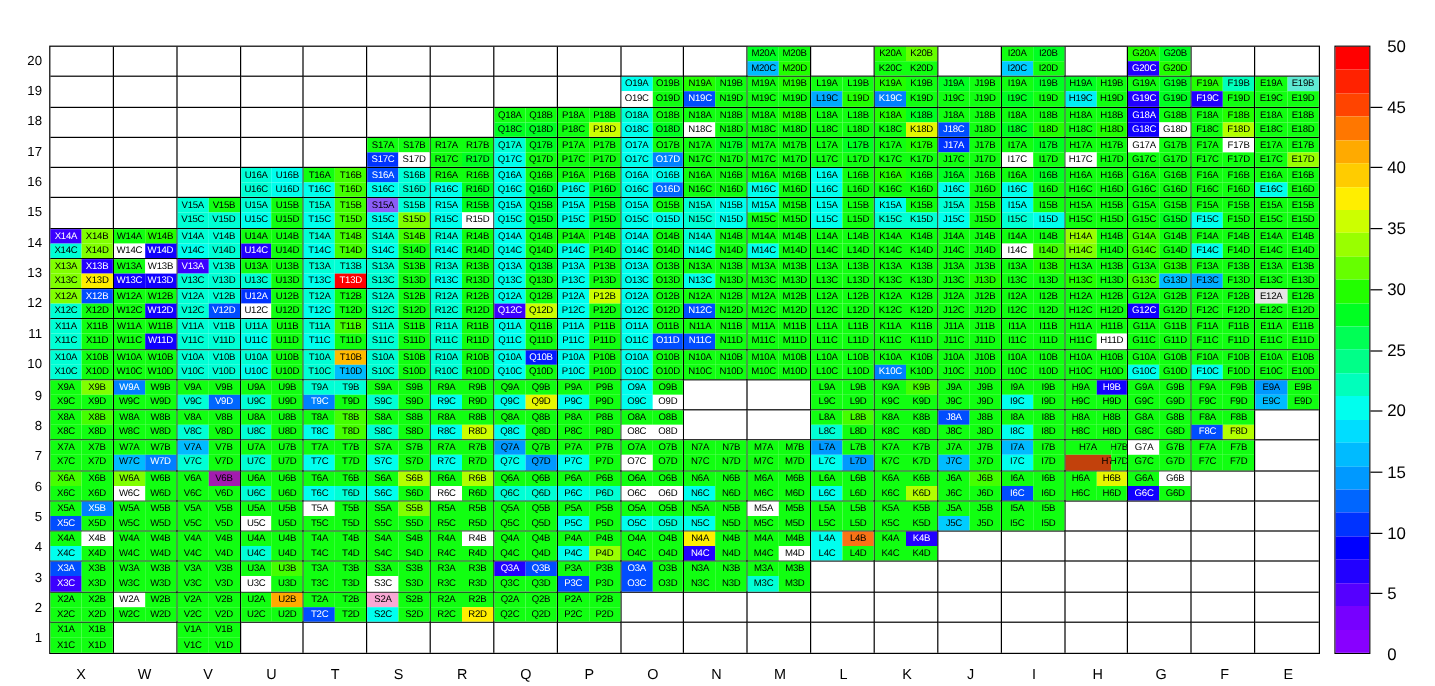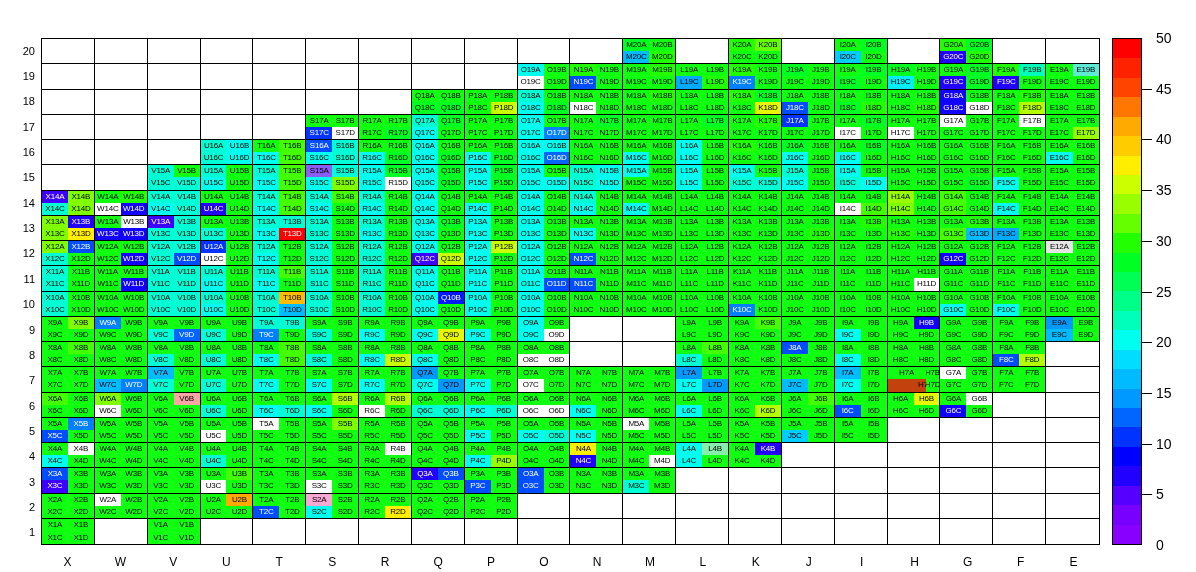--- a/index.html
+++ b/index.html
@@ -1728,21 +1728,21 @@
           <div class="sub" style="background: rgb(17, 255, 17); color: rgb(0, 0, 0);">X6D</div>
         </div>
         <div class="cell">
           <div class="sub" style="background: rgb(128, 255, 0); color: rgb(0, 0, 0);">W6A</div>
           <div class="sub" style="background: rgb(17, 255, 17); color: rgb(0, 0, 0);">W6B</div>
           <div class="sub" style="background: rgb(255, 255, 255);">W6C</div>
           <div class="sub" style="background: rgb(17, 255, 17); color: rgb(0, 0, 0);">W6D</div>
         </div>
         <div class="cell">
           <div class="sub" style="background: rgb(17, 255, 17); color: rgb(0, 0, 0);">V6A</div>
-          <div class="sub" style="background: #fca5a5; color: rgb(0, 0, 0);">V6B</div>
+          <div class="sub" style="background: #a21caf; color: rgb(0, 0, 0);">V6B</div>
           <div class="sub" style="background: rgb(17, 255, 17); color: rgb(0, 0, 0);">V6C</div>
           <div class="sub" style="background: rgb(17, 255, 17); color: rgb(0, 0, 0);">V6D</div>
         </div>
         <div class="cell">
           <div class="sub" style="background: rgb(17, 255, 17); color: rgb(0, 0, 0);">U6A</div>
           <div class="sub" style="background: rgb(17, 255, 17); color: rgb(0, 0, 0);">U6B</div>
           <div class="sub" style="background: rgb(0, 255, 213); color: rgb(0, 0, 0);">U6C</div>
           <div class="sub" style="background: rgb(17, 255, 17); color: rgb(0, 0, 0);">U6D</div>
         </div>
         <div class="cell">
@@ -2028,21 +2028,21 @@
           <div class="sub" style="background: rgb(17, 255, 17); color: rgb(0, 0, 0);">N4D</div>
         </div>
         <div class="cell">
           <div class="sub" style="background: rgb(17, 255, 17); color: rgb(0, 0, 0);">M4A</div>
           <div class="sub" style="background: rgb(17, 255, 17); color: rgb(0, 0, 0);">M4B</div>
           <div class="sub" style="background: rgb(17, 255, 17); color: rgb(0, 0, 0);">M4C</div>
           <div class="sub" style="background: rgb(255, 255, 255);">M4D</div>
         </div>
         <div class="cell">
           <div class="sub" style="background: rgb(0, 255, 238); color: rgb(0, 0, 0);">L4A</div>
-          <div class="sub" style="background: #86efac; color: rgb(0, 0, 0);">L4B</div>
+          <div class="sub" style="background: #f97316; color: rgb(0, 0, 0);">L4B</div>
           <div class="sub" style="background: rgb(0, 255, 238); color: rgb(0, 0, 0);">L4C</div>
           <div class="sub" style="background: rgb(17, 255, 17); color: rgb(0, 0, 0);">L4D</div>
         </div>
         <div class="cell">
           <div class="sub" style="background: rgb(17, 255, 17); color: rgb(0, 0, 0);">K4A</div>
           <div class="sub" style="background: rgb(34, 0, 255); color: rgb(255, 255, 255);">K4B</div>
           <div class="sub" style="background: rgb(17, 255, 17); color: rgb(0, 0, 0);">K4C</div>
           <div class="sub" style="background: rgb(17, 255, 17); color: rgb(0, 0, 0);">K4D</div>
         </div>
         <div class="cell">

